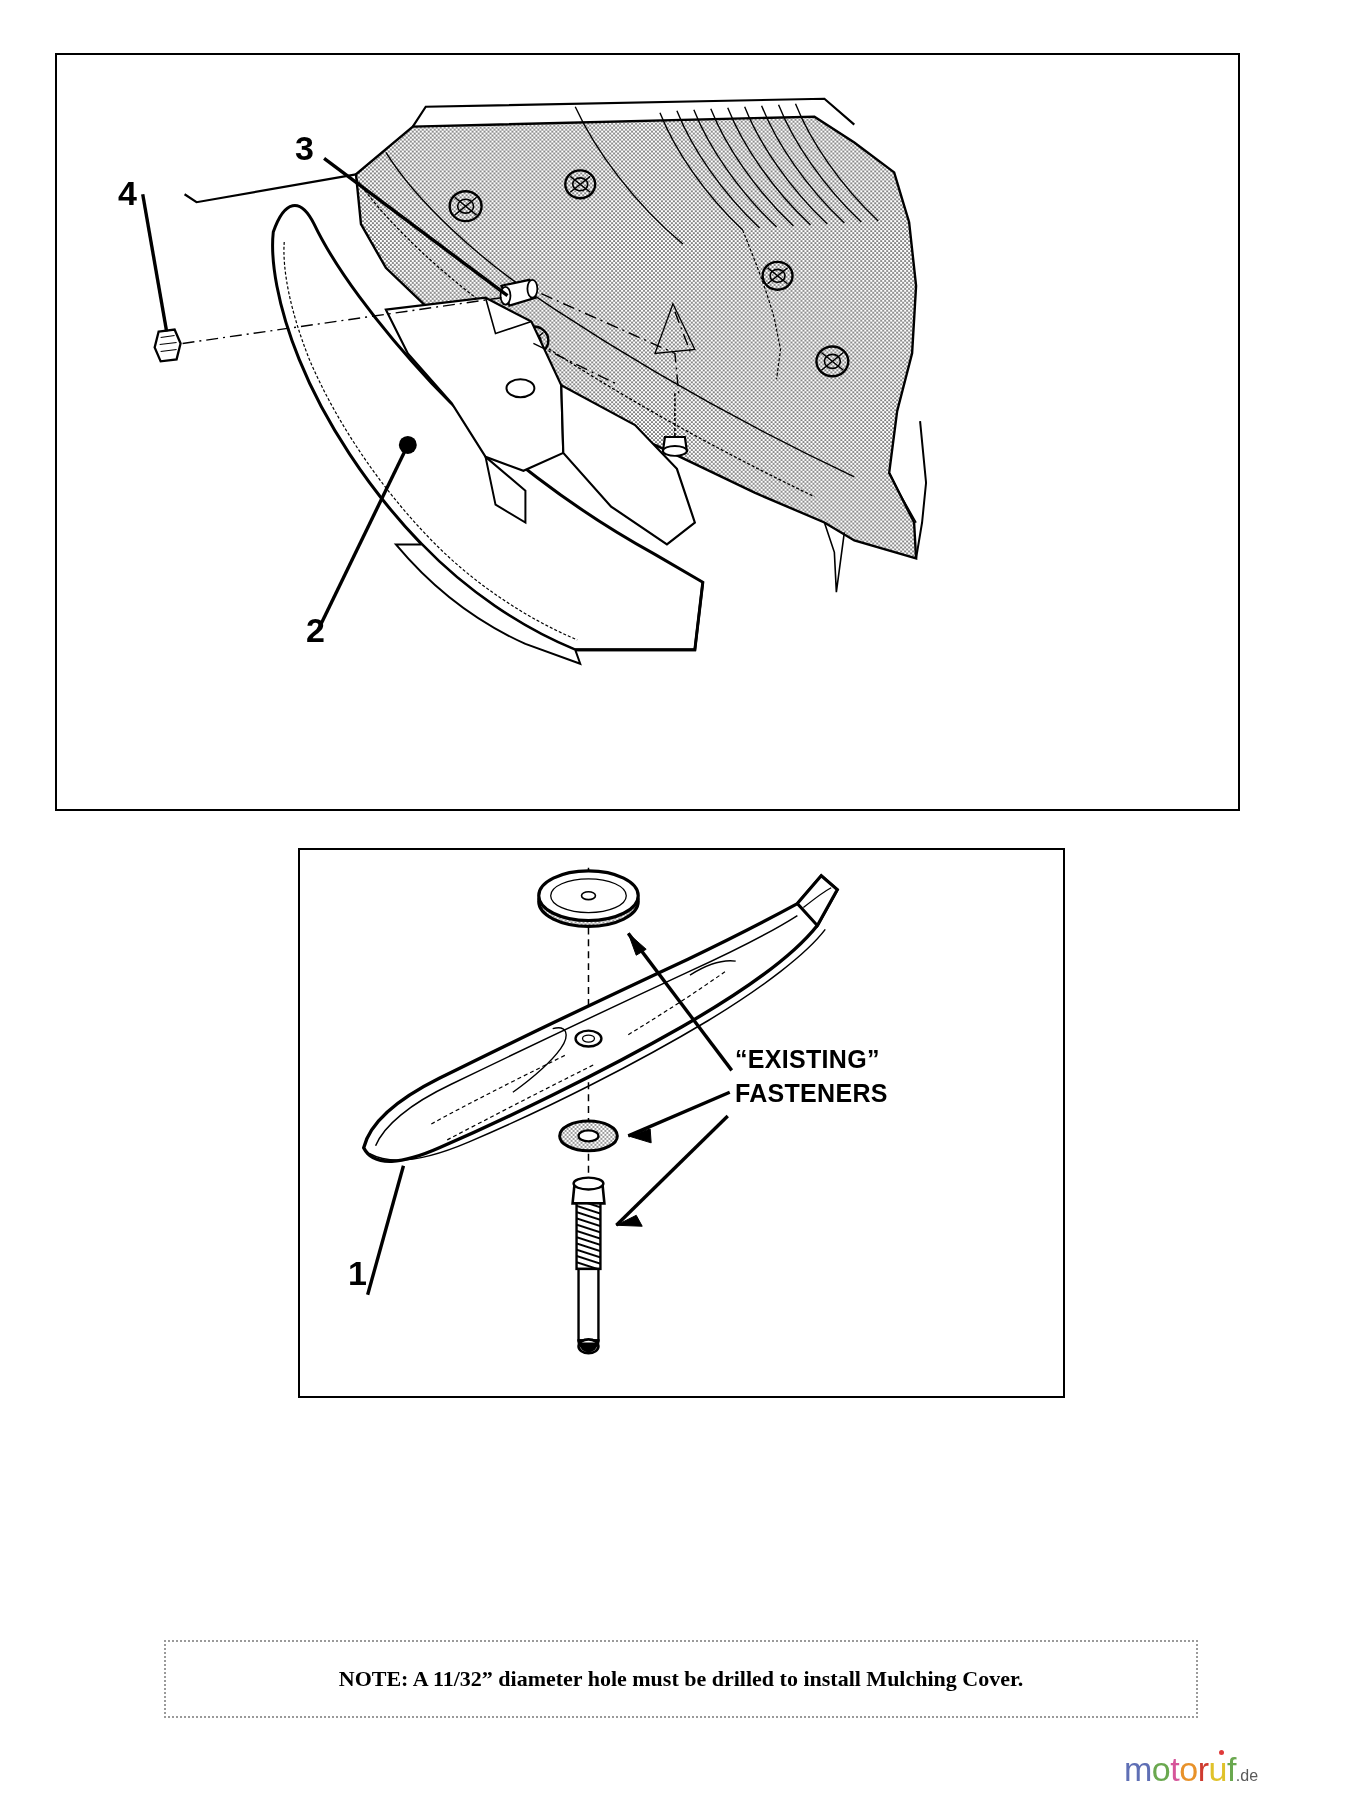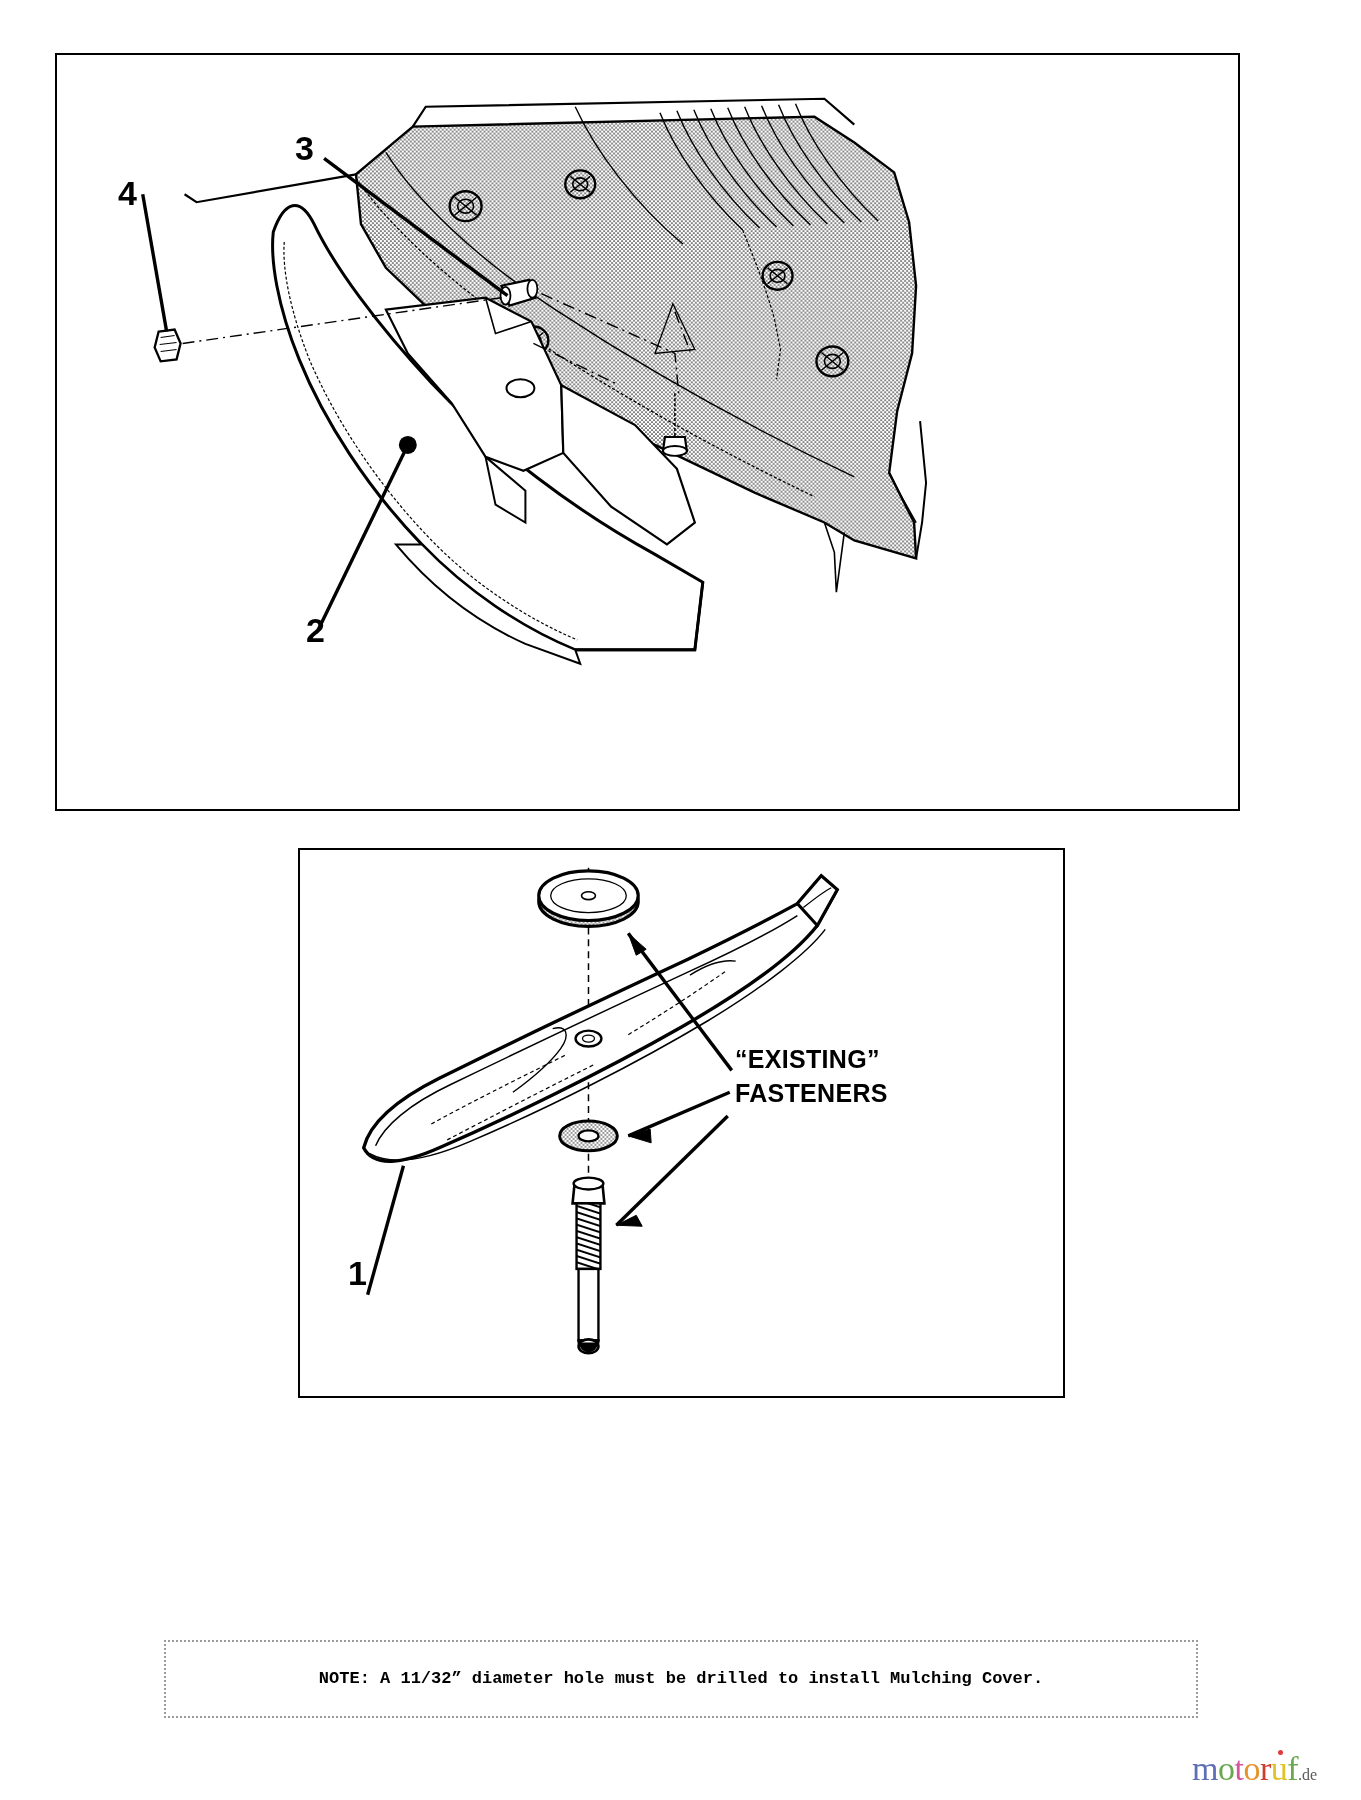--- a/index.html
+++ b/index.html
@@ -78,35 +78,35 @@
     height: 78px;
     border: 2px dotted #9a9a9a;
     box-sizing: border-box;
     background: #fff;
     display: flex;
     flex-direction: column;
     align-items: center;
     justify-content: center;
   }
   #note-box .note-line {
-    font-family: Liberation Mono, monospace;
+    font-family: Liberation Serif, serif;
     font-weight: bold;
-    font-size: 17px;
+    font-size: 22px;
     line-height: 1.32;
     color: #000;
     text-align: center;
     white-space: nowrap;
   }
 
   
   #logo {
     position: absolute;
-    left: 1192px;
+    left: 1124px;
     top: 1752px;
-    font-family: Liberation Serif, serif;
+    font-family: Liberation Sans, sans-serif;
     font-size: 34px;
     line-height: 1;
     letter-spacing: -0.5px;
     white-space: nowrap;
     user-select: none;
   }
   #logo .suffix {
     font-size: 16px;
     color: #5a5a5a;
     letter-spacing: 0;

